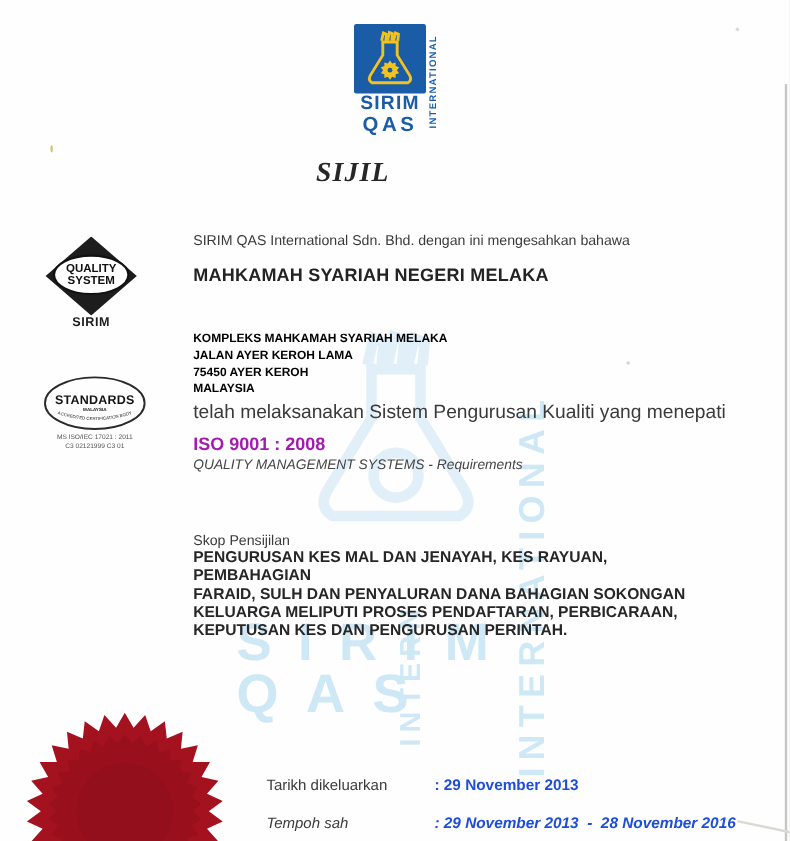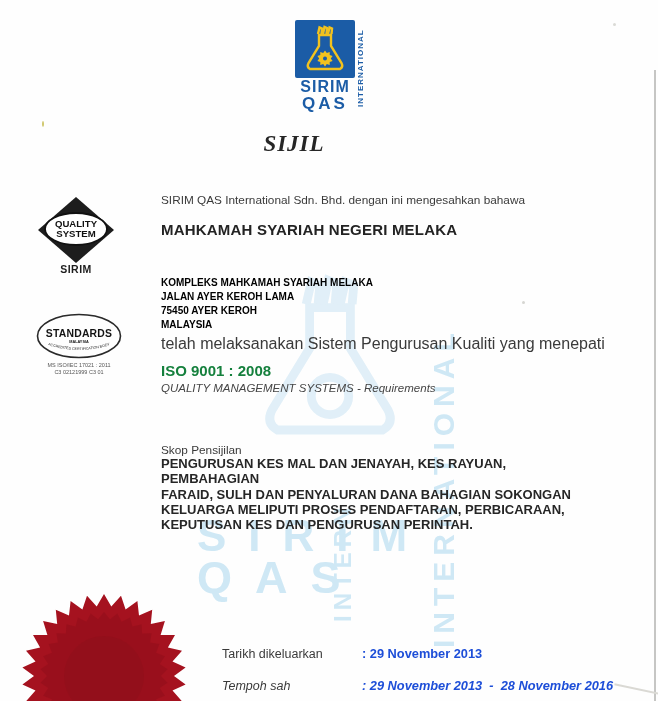--- a/index.html
+++ b/index.html
@@ -30,21 +30,21 @@
     font-size:8px;letter-spacing:1px;text-align:center;}
   
   #title{left:0;top:131px;width:588px;text-align:center;
     font-family:"Liberation Serif",serif;font-style:italic;font-weight:bold;
     font-size:23px;letter-spacing:1px;color:#262626;z-index:2;}
   .body-text{left:161px;z-index:2;}
   #intro{top:193px;font-size:11.8px;color:#3a3a3a;}
   #org-name{top:221px;font-size:15px;font-weight:bold;color:#232323;letter-spacing:.2px;}
   #org-addr{top:239px;font-size:10px;font-weight:bold;color:#000000;line-height:14px;margin-top:37px;}
   #statement{top:335px;font-size:16px;color:#3a3a3a;text-align:right;}
-  #iso-code{top:362px;font-size:15px;font-weight:bold;color:#15803d;}
+  #iso-code{top:362px;font-size:15px;font-weight:bold;color:#a21caf;}
   #iso-desc{top:382px;font-size:11.5px;font-style:italic;color:#454545;}
   #scope-head{top:431px;font-size:11.8px;color:#3a3a3a;margin-top:12px;}
   #scope-text{top:456px;width:440px;font-size:13px;font-weight:bold;color:#262626;
     line-height:15.3px;white-space:pre-line;}
   .date-row{left:222px;z-index:2;font-size:12.5px;}
   .date-row .lbl{display:inline-block;width:140px;color:#3a3a3a;}
   .date-row .val{font-weight:bold;color:#1d4ed8;white-space:pre;font-size:12.8px;}
   #date-issued{top:646px;}
   #date-valid{top:678px;font-style:italic;}
   

